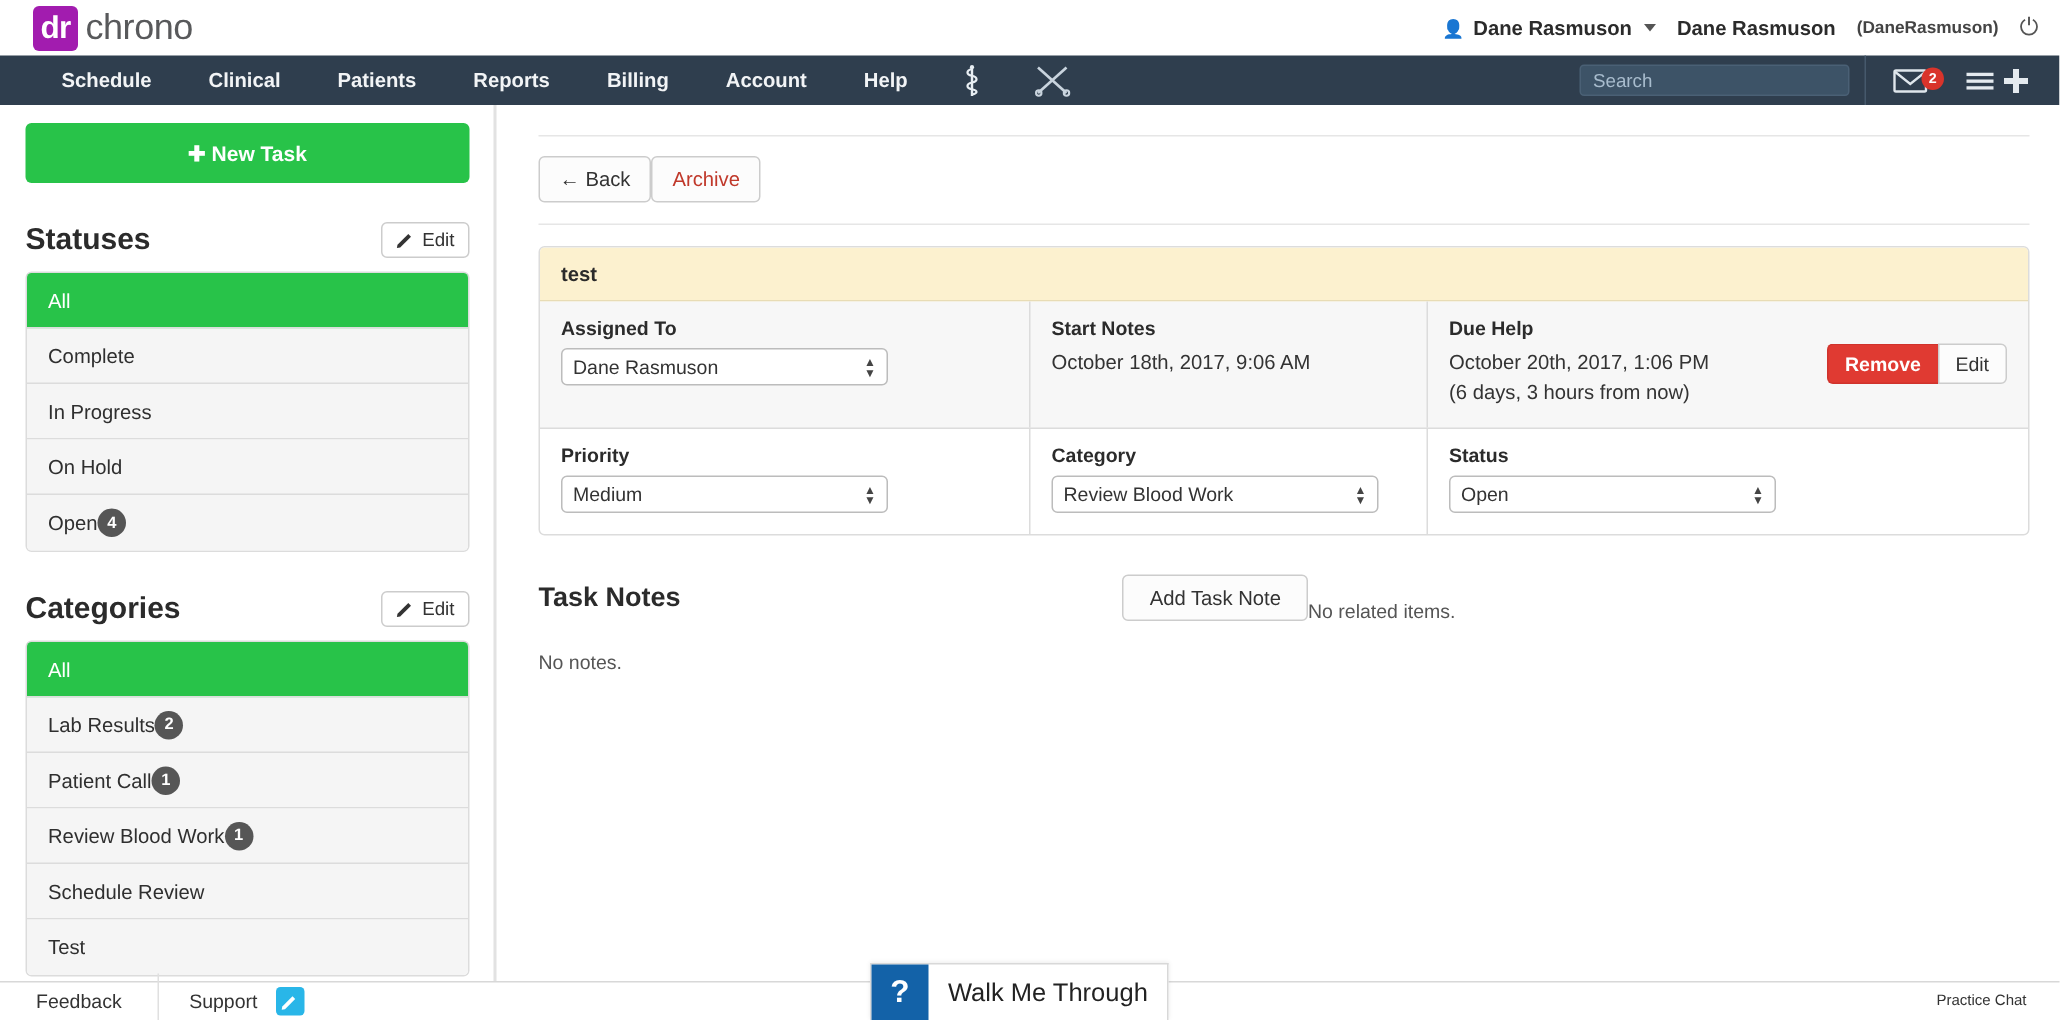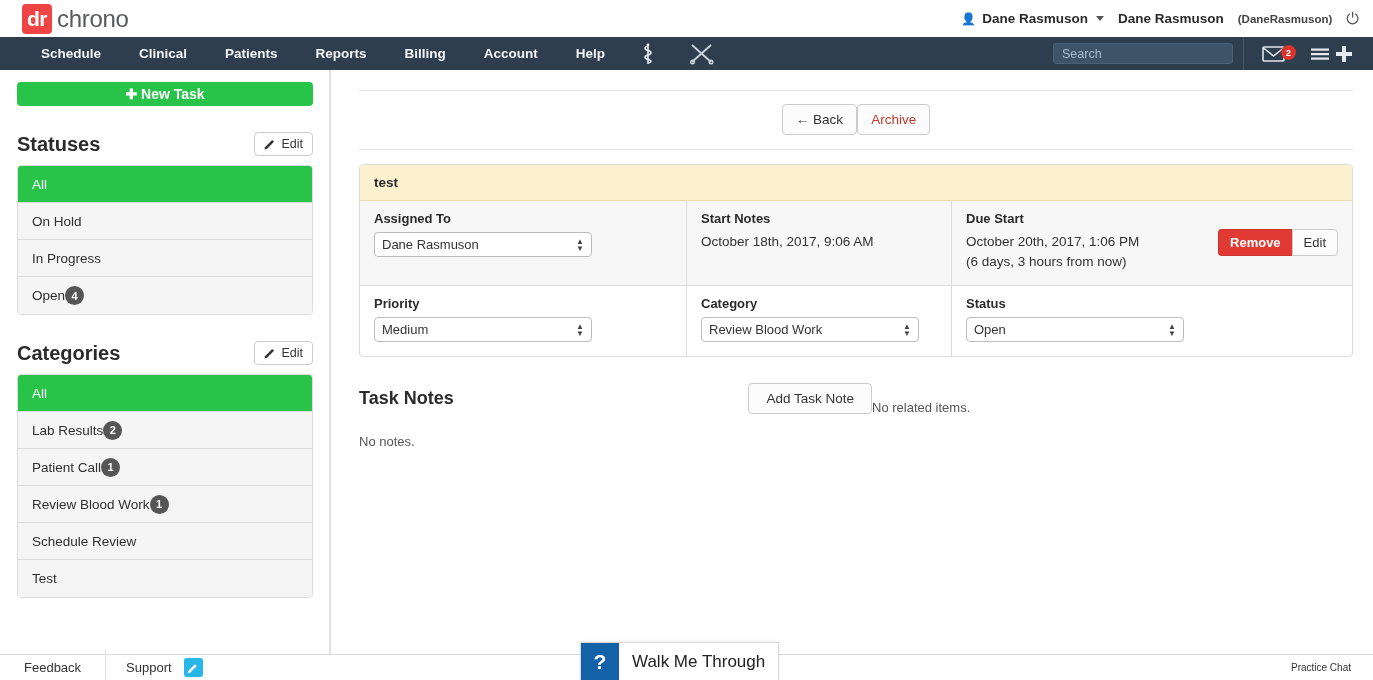--- a/index.html
+++ b/index.html
@@ -19,21 +19,21 @@
     display: flex;
     align-items: center;
     position: relative;
   }
   .logo-wrap {
     display: flex; align-items: center;
     margin-left: 22px;
     gap: 5px;
   }
   .logo-dr {
-    background: #ef4444;
+    background: #a21caf;
     color: #fff;
     font-weight: bold;
     font-size: 21px;
     line-height: 1;
     padding: 4px 5px 5px 5px;
     border-radius: 4px;
     letter-spacing: -0.5px;
     font-family: "Liberation Sans", sans-serif;
   }
   .logo-chrono {
@@ -137,21 +137,21 @@
     overflow: hidden;
     border-right: 1px solid #e2e2e2;
     position: relative;
   }
   .new-task-btn {
     width: 100%;
     background: #28c349;
     color: #fff;
     border: none;
     border-radius: 4px;
-    height: 24px;
+    height: 40px;
     font-size: 14px;
     font-weight: bold;
     cursor: pointer;
     font-family: "Liberation Sans", sans-serif;
   }
   .section-head {
     display: flex; align-items: center; justify-content: space-between;
     margin-top: 26px; margin-bottom: 9px;
   }
   .section-title {
@@ -206,21 +206,21 @@
     overflow: hidden;
   }
   .page-title {
     color: #2eab4e;
     font-size: 21px;
     font-weight: normal;
     margin: 0 0 13px 0;
   }
   .hr { border-top: 1px solid #e6e6e6; }
   .toolbar {
-    display: flex; align-items: center; justify-content: center;
+    display: flex; align-items: center; justify-content: flex-start;
     padding: 13px 0 14px 0;
   }
   .btn {
     background: #fcfcfc;
     border: 1px solid #ccc;
     border-radius: 4px;
     font-size: 13.5px;
     color: #333;
     padding: 7px 13px;
     cursor: pointer;
@@ -501,24 +501,27 @@
           <path d="M1 9.2 L8.2 2 L10 3.8 L2.8 11 L0.6 11.4 Z" fill="#333"></path>
         </svg>
         <span>Edit</span>
       </button>
     </div>
     <div class="list-group">
       <div class="list-item active">
         <span>All</span>
       </div>
       <div class="list-item">
+        <span>Complete</span>
+      </div>
+      <div class="list-item">
+        <span>In Progress</span>
+      </div>
+      <div class="list-item">
         <span>On Hold</span>
-      </div>
-      <div class="list-item">
-        <span>In Progress</span>
       </div>
       <div class="list-item">
         <span>Open</span>
         <span class="count-badge">4</span>
       </div>
     </div>
 
     <div class="section-head">
       <div class="section-title">Categories</div>
       <button class="edit-btn">
@@ -574,21 +577,21 @@
               <option>Dane Rasmuson</option>
             </select>
             <span class="select-arrows">▲<br>▼</span>
           </div>
         </div>
         <div class="task-cell cell-b">
           <div class="field-label">Start Notes</div>
           <div class="field-value">October 18th, 2017, 9:06 AM</div>
         </div>
         <div class="task-cell cell-c">
-          <div class="field-label">Due Start</div>
+          <div class="field-label">Due Help</div>
           <div class="field-value">October 20th, 2017, 1:06 PM</div>
           <div class="field-value">(6 days, 3 hours from now)</div>
           <div class="btn-group-tr">
             <button class="btn-remove">Remove</button>
             <button class="btn-edit-sm">Edit</button>
           </div>
         </div>
       </div>
 
       <div class="task-row">

